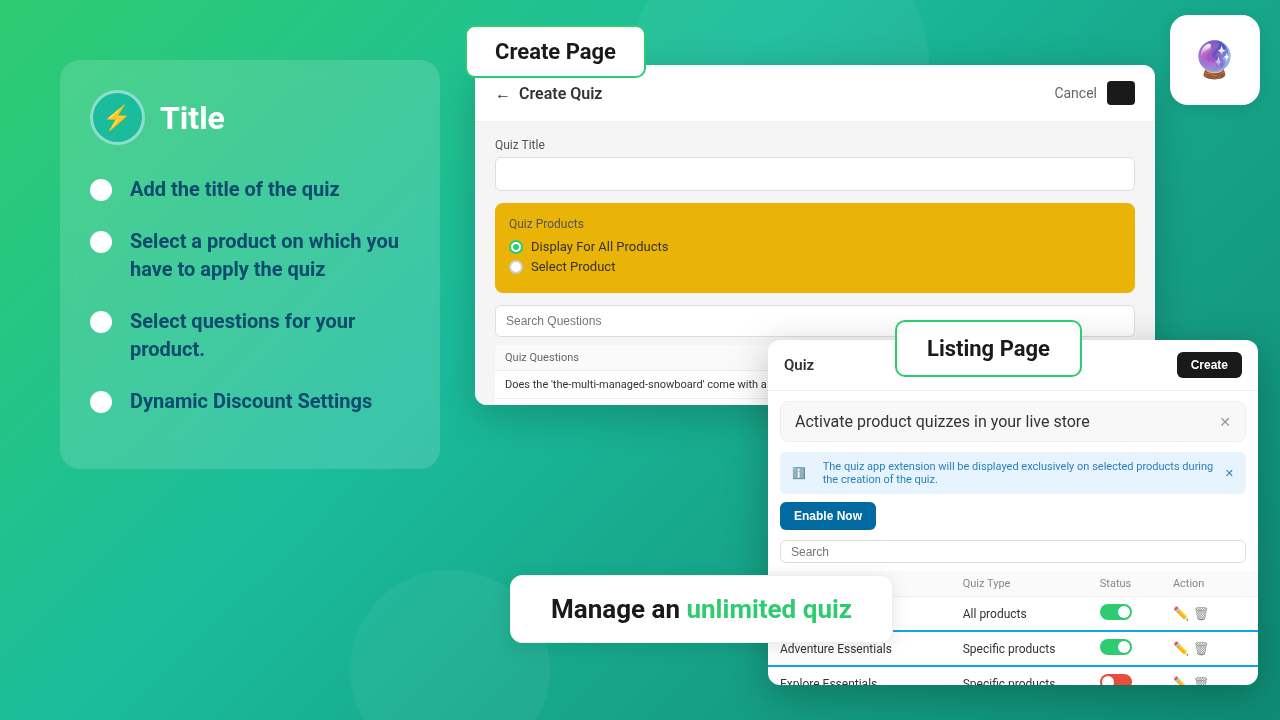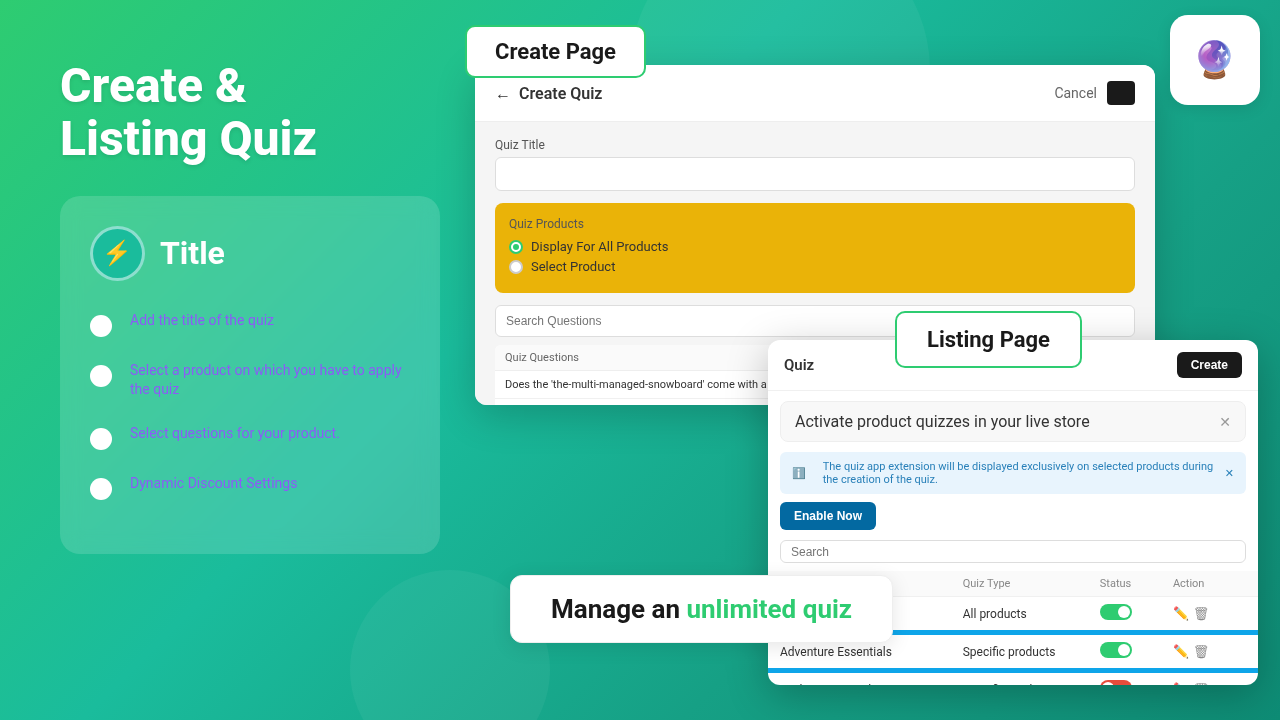--- a/index.html
+++ b/index.html
@@ -64,23 +64,23 @@
     }
     .step-dot {
       width: 22px;
       height: 22px;
       background: white;
       border-radius: 50%;
       flex-shrink: 0;
       margin-top: 4px;
     }
     .step-text {
-      color: #8b5cf6;
-      font-size: 14px;
-      font-weight: 400;
+      color: #0c4a6e;
+      font-size: 20px;
+      font-weight: 700;
       line-height: 1.4;
     }
 
     
     .create-page-card {
       position: absolute;
       left: 465px;
       top: 25px;
       background: white;
       border: 2px solid #2ecc71;
@@ -229,21 +229,21 @@
       display: flex;
       gap: 8px;
       color: #999;
       font-size: 13px;
     }
 
     
     .listing-page-btn {
       position: absolute;
       left: 895px;
-      top: 311px;
+      top: 320px;
       background: white;
       border: 2px solid #2ecc71;
       border-radius: 10px;
       padding: 14px 30px;
       font-size: 22px;
       font-weight: 700;
       color: #1a1a1a;
       z-index: 30;
     }
 
@@ -340,21 +340,21 @@
       color: #888;
       border-bottom: 1px solid #f0f0f0;
       background: #fafafa;
     }
     .listing-row {
       display: grid;
       grid-template-columns: 2fr 1.5fr 0.8fr 0.8fr;
       padding: 7px 12px;
       font-size: 12px;
       color: #333;
-      border-bottom: 5px solid #0ea5e9;
+      border-bottom: 2px solid #0ea5e9;
       align-items: center;
     }
     .toggle-on {
       width: 32px;
       height: 16px;
       background: #2ecc71;
       border-radius: 8px;
       position: relative;
       display: inline-block;
     }
@@ -448,24 +448,20 @@
       left: 350px;
     }
   </style>
 </head>
 <body>
 
 <div class="deco-circle-1"></div>
 <div class="deco-circle-2"></div>
 
 <div class="left-section">
-  <div class="main-title">
-    <span>Create &amp;</span><br>
-    <span>Listing Quiz</span>
-  </div>
   <div class="steps-card">
     <div class="steps-header">
       <div class="steps-icon">⚡</div>
       <div class="steps-title">Title</div>
     </div>
     <div class="step-item">
       <div class="step-dot"></div>
       <div class="step-text">Add the title of the quiz</div>
     </div>
     <div class="step-item">

